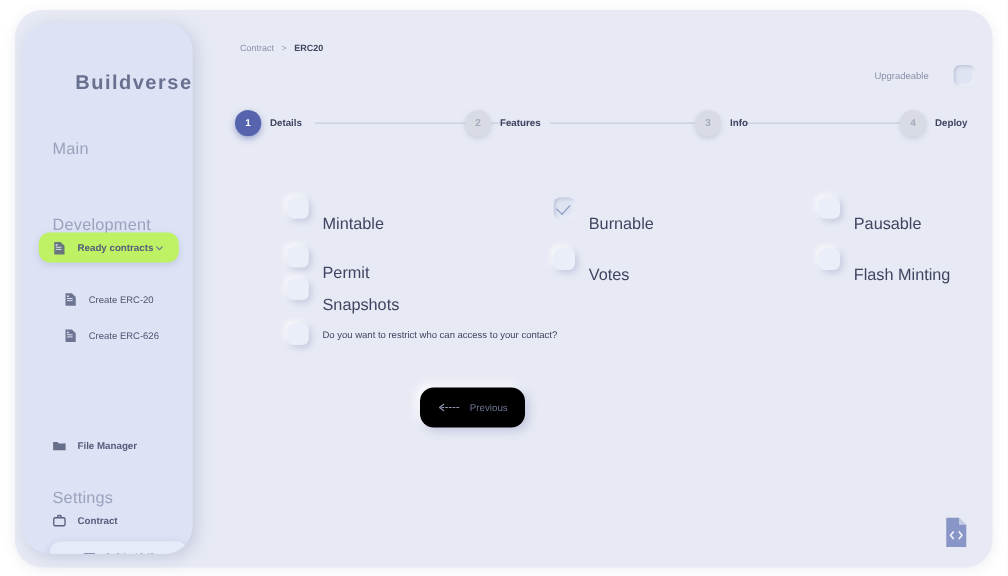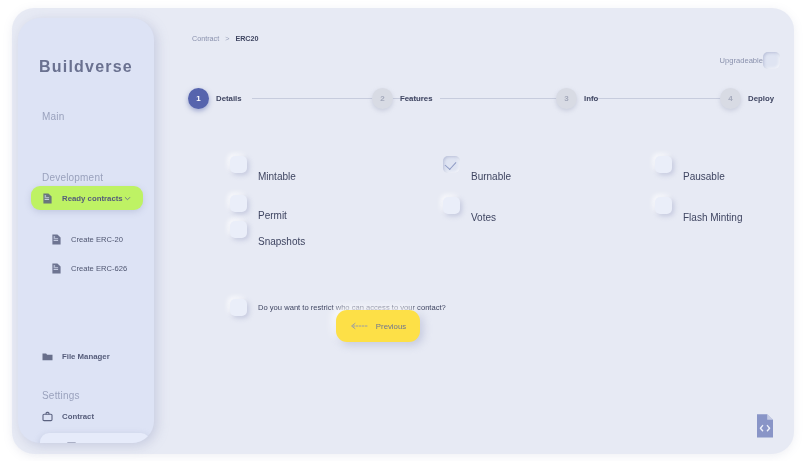--- a/index.html
+++ b/index.html
@@ -43,31 +43,31 @@
     box-shadow: 3px 3px 12px rgba(140,150,190,0.35);
     z-index: 5;
     overflow: hidden;
   }
 
   .logo {
     position: absolute;
     left: 0;
     top: 40px;
     width: 136px;
-    text-align: center;
+    text-align: right;
     font-size: 16px;
     font-weight: bold;
     letter-spacing: 1.2px;
     color: #6a7190;
   }
 
   .section-label {
     position: absolute;
     left: 24px;
-    font-size: 10px;
+    font-size: 13px;
     color: #9aa2bd;
     letter-spacing: 0.2px;
   }
 
   .nav-item {
     position: absolute;
     left: 13px;
     width: 112px;
     height: 24px;
     display: flex;
@@ -140,21 +140,21 @@
   }
   .breadcrumb .crumb-current { color: #3f4561; font-weight: bold; }
   .breadcrumb .sep { color: #9aa1ba; }
 
   .upgradeable {
     position: absolute;
     right: 26px;
     top: 52px;
     display: flex;
     align-items: center;
-    gap: 0;
+    gap: 20px;
   }
   .upgradeable .u-label { font-size: 7.6px; color: #8a91ad; }
 
   .cb {
     width: 17px;
     height: 17px;
     border-radius: 5px;
     background: #dfe4f2;
     box-shadow: inset 1px 1px 3px rgba(150,158,195,0.55),
                 inset -1px -1px 3px rgba(255,255,255,0.85);
@@ -225,43 +225,42 @@
   }
 
   
   .opt {
     position: absolute;
     display: flex;
     align-items: center;
     gap: 11px;
   }
   .opt .opt-label {
-    font-size: 10px;
+    font-size: 13px;
     color: #3f4561;
     margin-top: 24px;
   }
 
   .question {
     position: absolute;
     left: 230px;
     top: 259px;
     display: flex;
     align-items: center;
     gap: 11px;
-    margin-top: 40px;
   }
   .question .q-label { font-size: 7.6px; color: #3f4561; }
 
   
   .nav-btn {
     position: absolute;
     width: 84px;
     height: 32px;
     border-radius: 11px;
-    background: #fde047;
+    background: #000000;
     box-shadow: 3px 3px 8px rgba(150,158,195,0.45),
                 -3px -3px 8px rgba(255,255,255,0.95);
     display: flex;
     align-items: center;
     justify-content: center;
     gap: 8px;
     font-size: 7.8px;
     color: #6e7490;
     border: none;
     cursor: pointer;

